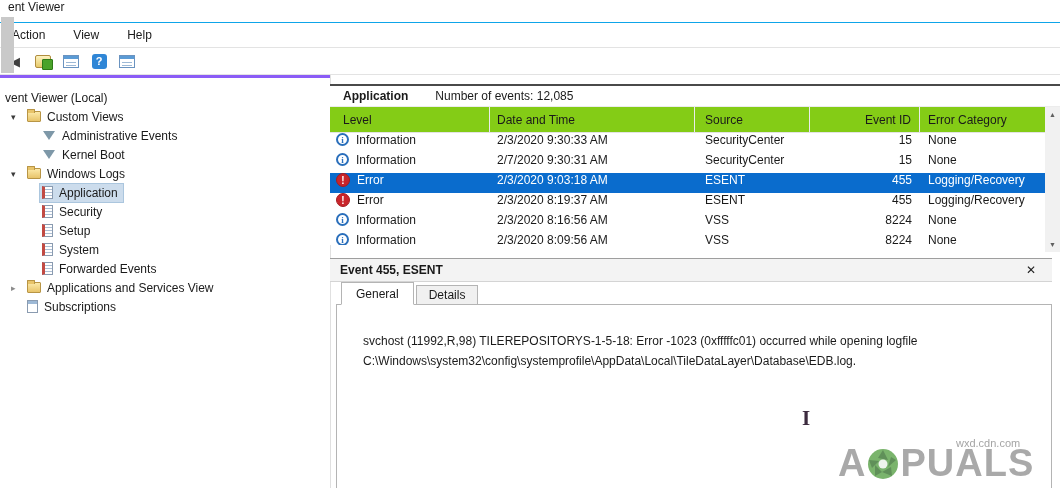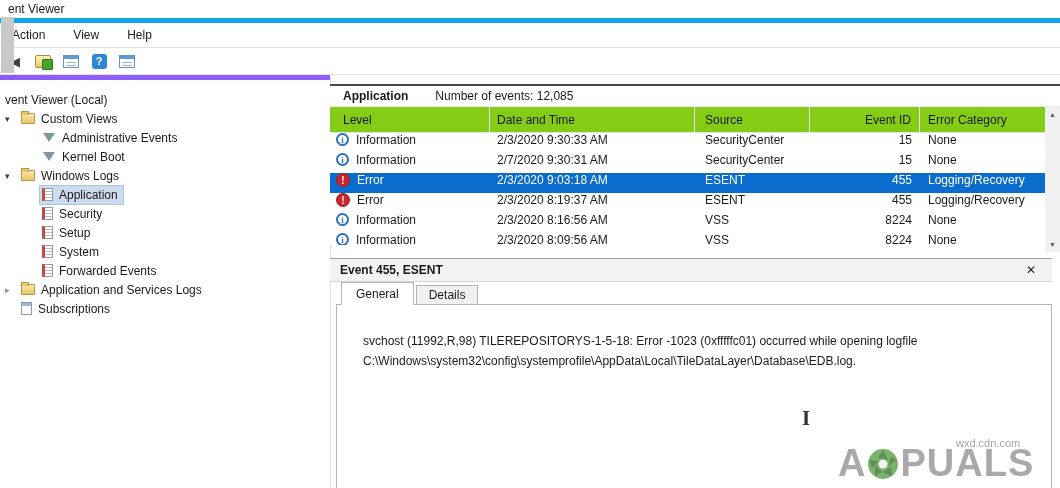--- a/index.html
+++ b/index.html
@@ -2,21 +2,21 @@
 <html><head>
 <meta charset="utf-8">
 <style>
   * { margin:0; padding:0; box-sizing:border-box; cursor:default; }
   html,body { width:1060px; height:488px; background:#fff; overflow:hidden;
               font-family:"Liberation Sans","DejaVu Sans",sans-serif; font-size:12px; color:#1a1a1a; }
   #window { position:relative; width:1060px; height:488px; background:#fff; }
 
   
   #titlebar { position:absolute; left:0; top:0; width:1060px; height:23px;
-              border-bottom:5px solid #0ea5e9; display:flex; align-items:center; }
+              border-bottom:1px solid #0ea5e9; display:flex; }
   #titlebar .t { padding-left:8px; }
   #menubar { position:absolute; left:0; top:23px; width:1060px; height:25px;
              border-bottom:1px solid #e3e3e3; display:flex; align-items:center; padding-left:4px; }
   .menu-item { padding:3px 8px; margin-right:12px; }
   #toolbar { position:absolute; left:0; top:48px; width:1060px; height:27px;
              border-bottom:1px solid #e3e3e3; display:flex; align-items:center; gap:6px; padding-left:4px; }
   .tb-btn { width:22px; height:22px; display:flex; align-items:center; justify-content:center; }
   .ic-back::after { content:"◀"; color:#3f3f3f; font-size:13px; }
   .ic-openlog { width:16px; height:13px; position:relative; display:inline-block;
                 background:linear-gradient(#fdf3c0,#e7c96a); border:1px solid #b08d3e; border-radius:2px; }
@@ -24,25 +24,25 @@
                 background:#4aa32a; border:1px solid #2e7a18; border-radius:1px; }
   .ic-window { width:16px; height:13px; display:inline-block; border:1px solid #6a93c0; background:#fff; position:relative; }
   .ic-window::before { content:""; position:absolute; left:0; top:0; right:0; height:3px; background:#5b9bd5; }
   .ic-window::after { content:""; position:absolute; left:2px; top:6px; right:2px; height:1px;
                 background:#9db9d6; box-shadow:0 3px 0 #9db9d6; }
   .ic-help::after { content:"?"; display:inline-block; width:15px; height:15px; border-radius:3px;
                 background:#2f86d6; color:#fff; font-weight:bold; text-align:center; line-height:15px; font-size:11px; }
 
   
   #tree { position:absolute; left:0; top:75px; width:330px; height:413px; padding-top:10px;
-          border-top:5px solid #8b5cf6; background:#fff; }
+          border-top:3px solid #8b5cf6; background:#fff; }
   #vsplit { position:absolute; left:330px; top:75px; width:1px; height:413px; background:#e0e0e0; }
   .titem { height:19px; display:flex; align-items:center; white-space:nowrap; }
   .t-root { padding-left:3px; }
-  .t-l1 { padding-left:5px; }
+  .t-l1 { padding-left:11px; }
   .t-l2 { padding-left:40px; }
   .twisty { width:14px; flex:none; font-size:9px; color:#3a3a3a; }
   .twisty.open::after { content:"▾"; }
   .twisty.closed::after { content:"▸"; color:#8a8a8a; }
   .selwrap { display:flex; align-items:center; padding:2px 5px 2px 2px; }
   .titem.selected .selwrap { background:#ccdcec; box-shadow:0 0 0 1px #abc6de; }
   .ic-folder { width:14px; height:11px; display:inline-block; position:relative; flex:none;
                background:linear-gradient(#fce9a8,#e8c46a); border:1px solid #b89545; border-radius:1px; margin-right:6px; }
   .ic-folder::before { content:""; position:absolute; top:-3px; left:-1px; width:6px; height:3px;
                background:#e8c46a; border:1px solid #b89545; border-bottom:none; border-radius:1px 1px 0 0; }
@@ -202,21 +202,21 @@
     <div class="titem t-l2">
       <span class="selwrap">
           <span class="ic-log"></span>
           <span>Forwarded Events</span>
         </span>
     </div>
     <div class="titem t-l1">
       <span class="twisty closed"></span>
       <span class="selwrap">
           <span class="ic-folder"></span>
-          <span>Application and Services Logs</span>
+          <span>Applications and Services View</span>
         </span>
     </div>
     <div class="titem t-l1">
       <span class="twisty"></span>
       <span class="selwrap">
           <span class="ic-page"></span>
           <span>Subscriptions</span>
         </span>
     </div>
   </div>

